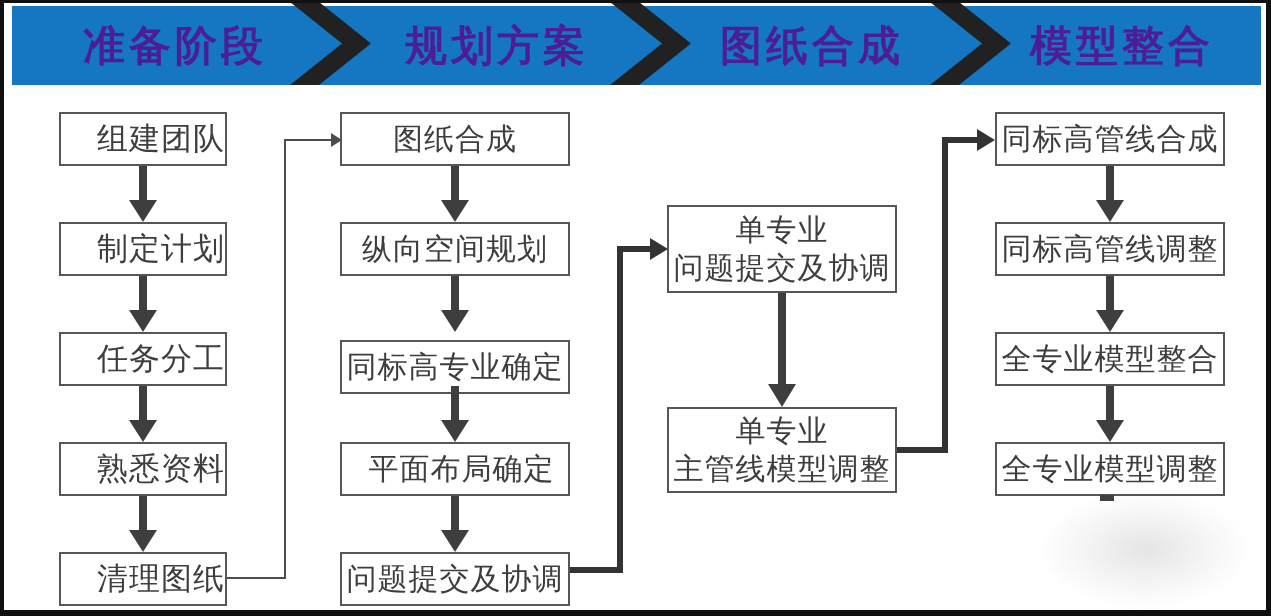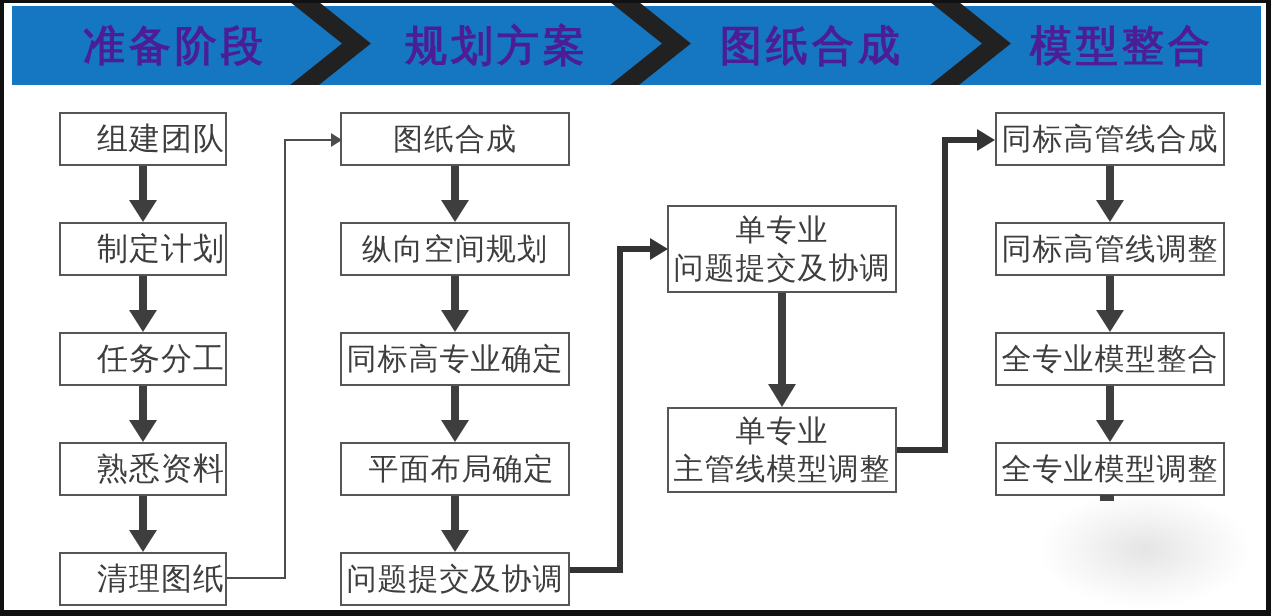--- a/index.html
+++ b/index.html
@@ -89,21 +89,21 @@
   <div class="box c1" style="left:59px;top:552px;">
       <span class="bl">清理图纸</span>
     </div>
 
   <div class="box c2" style="left:340px;top:112px;">
       <span class="bl">图纸合成</span>
     </div>
   <div class="box c2" style="left:340px;top:222px;">
       <span class="bl">纵向空间规划</span>
     </div>
-  <div class="box c2" style="left:340px;top:332px;">
+  <div class="box c2" style="left:340px;top:340px;">
       <span class="bl">同标高专业确定</span>
     </div>
   <div class="box c2" style="left:340px;top:442px;padding-left:13px;">
       <span class="bl">平面布局确定</span>
     </div>
   <div class="box c2" style="left:340px;top:552px;">
       <span class="bl">问题提交及协调</span>
     </div>
 
   <div class="box c3" style="left:667px;top:205px;height:88px;">

